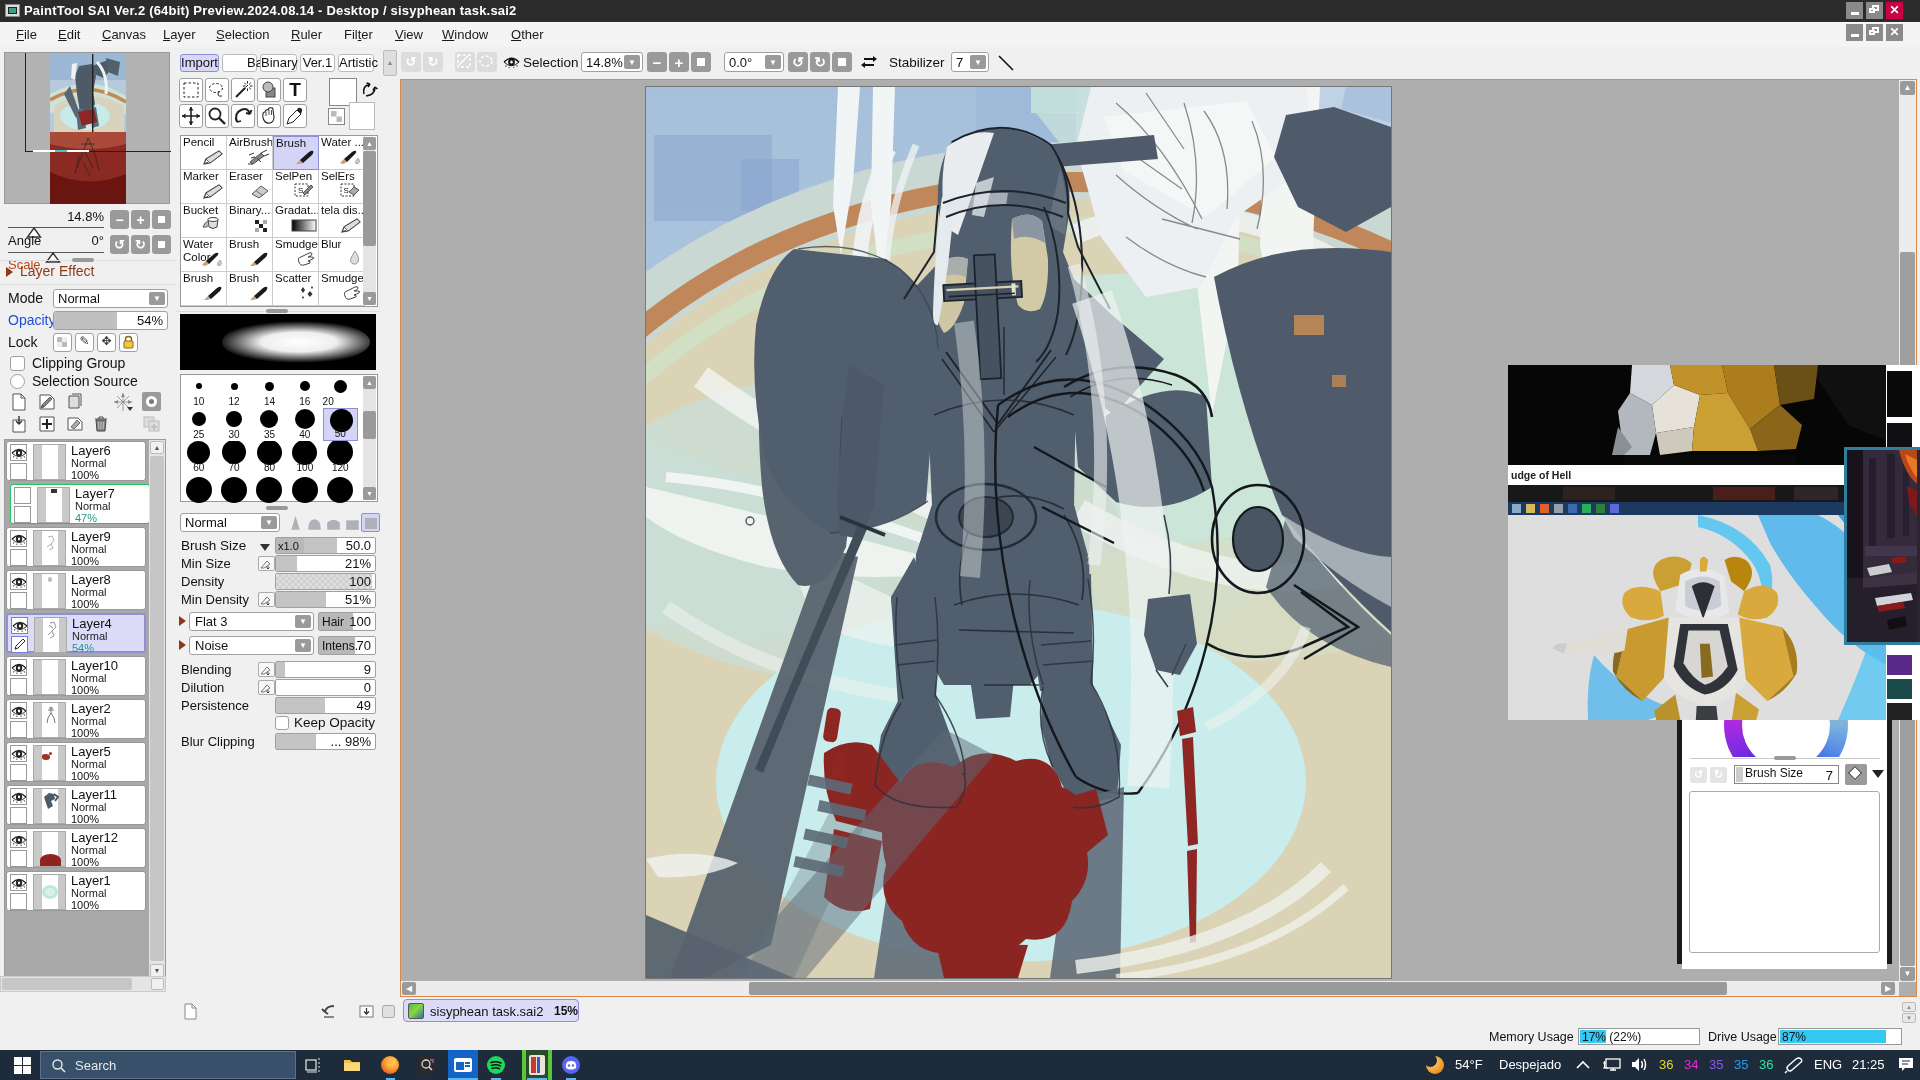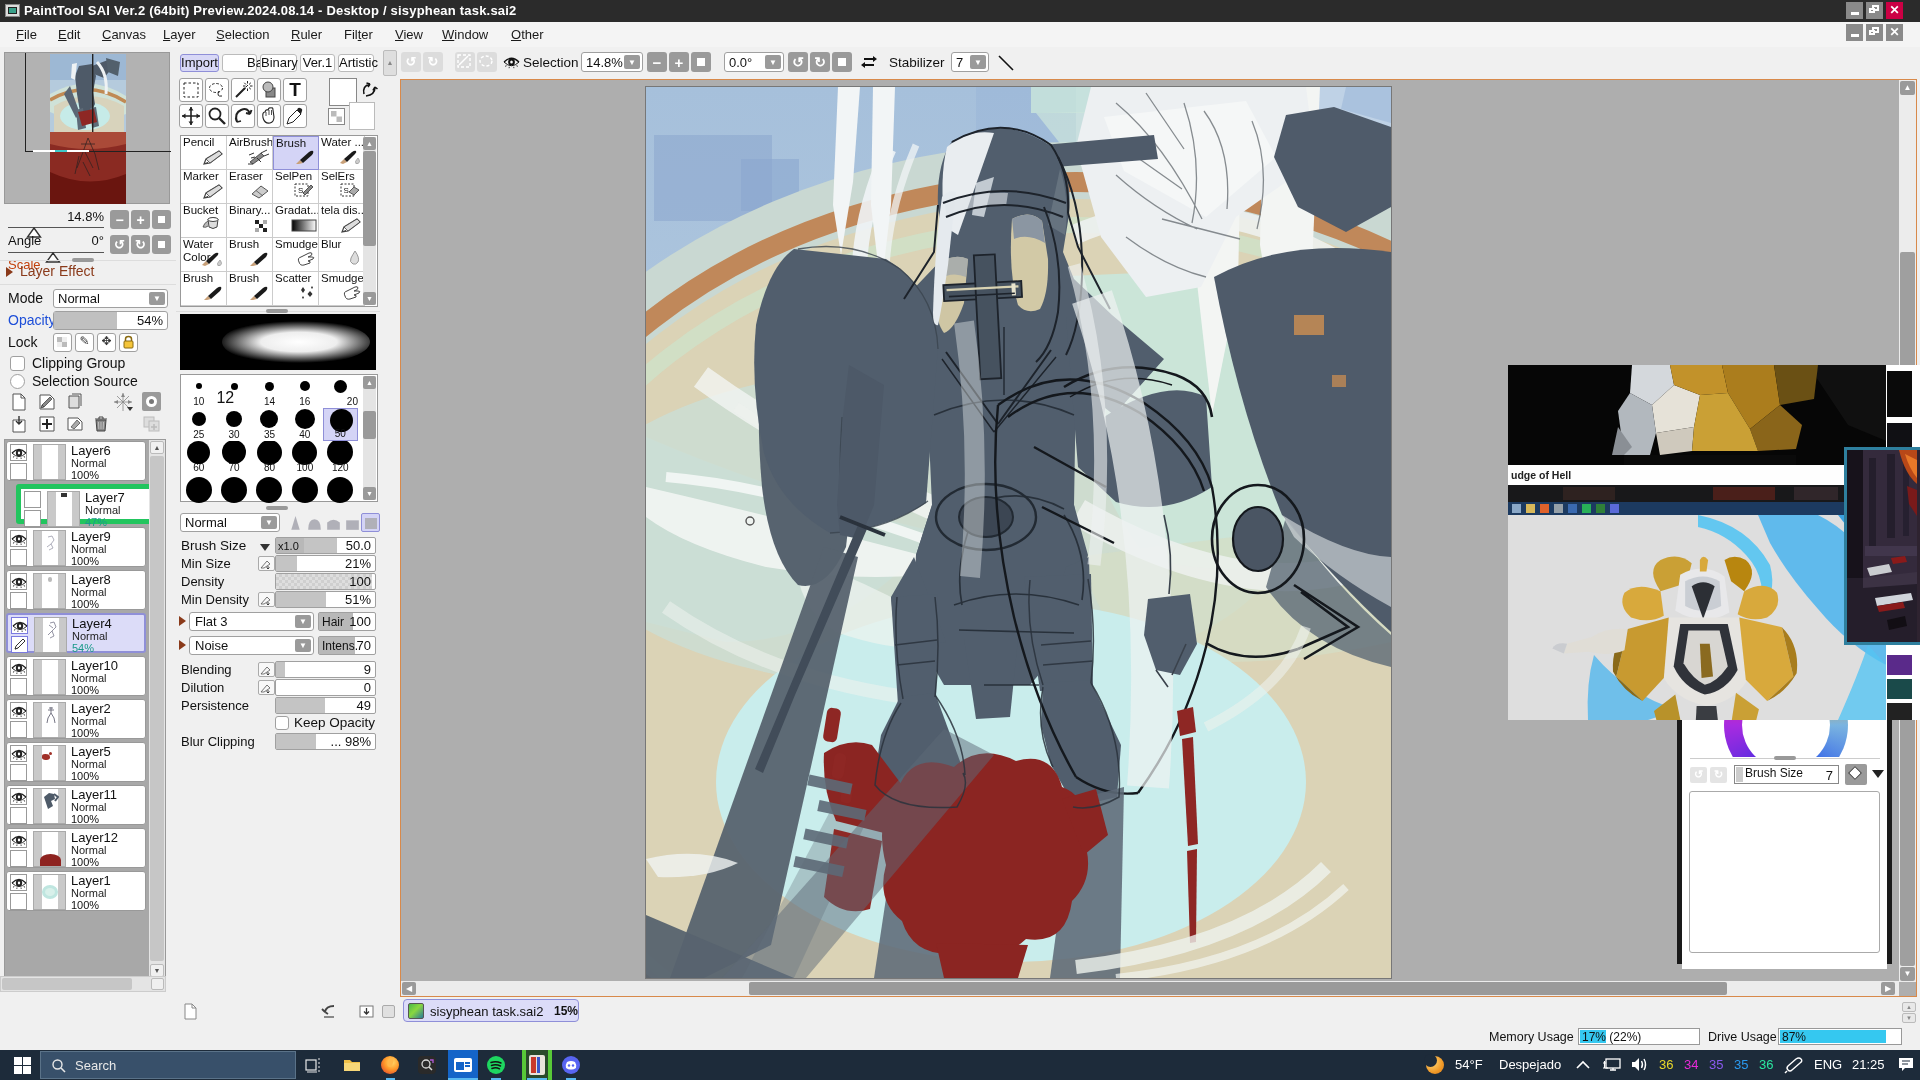--- a/index.html
+++ b/index.html
@@ -199,21 +199,21 @@
             </svg></div>
 <div style="position:absolute;left:3px;top:21px;width:17px;height:17px;background:#fff;border:1px solid #999;text-align:center;"></div>
 <div style="position:absolute;left:26px;top:2px;width:33px;height:36px;background:#fff;border:1px solid #aaa;overflow:hidden;">
             <div style="position:absolute;left:0;top:0;width:8px;height:36px;background:#c9c9c9;"></div>
             <div style="position:absolute;right:0;top:0;width:7px;height:36px;background:#c9c9c9;"></div>
           </div>
 <div style="position:absolute;left:64px;top:1px;font-size:13px;color:#111;">Layer6</div>
 <div style="position:absolute;left:64px;top:15px;font-size:11px;color:#222;">Normal</div>
 <div style="position:absolute;left:64px;top:27px;font-size:11px;color:#111;">100%</div>
 </div>
-        <div style="position:absolute;left:12px;top:45px;width:140px;height:40px;background:#fff;border:5px solid #22c55e;border-radius:3px;">
+        <div style="position:absolute;left:6px;top:45px;width:140px;height:40px;background:#fff;border:1px solid #22c55e;border-radius:3px;">
 <div style="position:absolute;left:3px;top:2px;width:17px;height:17px;background:#fff;border:1px solid #999;text-align:center;"></div>
 <div style="position:absolute;left:3px;top:21px;width:17px;height:17px;background:#fff;border:1px solid #999;text-align:center;"></div>
 <div style="position:absolute;left:26px;top:2px;width:33px;height:36px;background:#fff;border:1px solid #aaa;overflow:hidden;">
             <div style="position:absolute;left:0;top:0;width:8px;height:36px;background:#c9c9c9;"></div>
             <div style="position:absolute;right:0;top:0;width:7px;height:36px;background:#c9c9c9;"></div>
             <div style="position:absolute;left:13px;top:1px;width:6px;height:4px;background:#333;"></div>
           </div>
 <div style="position:absolute;left:64px;top:1px;font-size:13px;color:#111;">Layer7</div>
 <div style="position:absolute;left:64px;top:15px;font-size:11px;color:#222;">Normal</div>
 <div style="position:absolute;left:64px;top:27px;font-size:11px;color:#1a9a8a;">47%</div>
@@ -630,33 +630,33 @@
    <div style="position:absolute;left:42px;top:5px;width:148px;height:46px;background:radial-gradient(ellipse 56% 46% at 52% 50%, #fff 0%, #eee 46%, #555 80%, #000 99%);border-radius:50%;"></div>
  </div>
 
  <div class="abs" style="left:4px;top:327px;width:198px;height:128px;background:#fff;border:1px solid #999;" id="sizes">
         <div style="position:absolute;left:0.0px;top:0px;width:35.4px;height:33px;overflow:hidden;">
           <div style="position:absolute;left:14.7px;top:8.0px;width:6px;height:6px;background:#000;border-radius:50%;"></div>
           <div style="position:absolute;left:0;bottom:1px;width:100%;text-align:center;font-size:10px;color:#111;">10</div>
         </div>
         <div style="position:absolute;left:35.4px;top:0px;width:35.4px;height:33px;overflow:hidden;">
           <div style="position:absolute;left:14.2px;top:7.5px;width:7px;height:7px;background:#000;border-radius:50%;"></div>
-          <div style="position:absolute;left:0;bottom:1px;width:100%;text-align:left;font-size:16px;color:#111;">12</div>
+          <div style="position:absolute;left:0;bottom:1px;width:100%;text-align:center;font-size:10px;color:#111;">12</div>
         </div>
         <div style="position:absolute;left:70.8px;top:0px;width:35.4px;height:33px;overflow:hidden;">
           <div style="position:absolute;left:13.2px;top:6.5px;width:9px;height:9px;background:#000;border-radius:50%;"></div>
           <div style="position:absolute;left:0;bottom:1px;width:100%;text-align:center;font-size:10px;color:#111;">14</div>
         </div>
         <div style="position:absolute;left:106.2px;top:0px;width:35.4px;height:33px;overflow:hidden;">
           <div style="position:absolute;left:12.7px;top:6.0px;width:10px;height:10px;background:#000;border-radius:50%;"></div>
           <div style="position:absolute;left:0;bottom:1px;width:100%;text-align:center;font-size:10px;color:#111;">16</div>
         </div>
         <div style="position:absolute;left:141.6px;top:0px;width:35.4px;height:33px;overflow:hidden;">
           <div style="position:absolute;left:11.2px;top:4.5px;width:13px;height:13px;background:#000;border-radius:50%;"></div>
-          <div style="position:absolute;left:0;bottom:1px;width:100%;text-align:right;font-size:10px;color:#111;">20</div>
+          <div style="position:absolute;left:0;bottom:1px;width:100%;text-align:left;font-size:10px;color:#111;">20</div>
         </div>
         <div style="position:absolute;left:0.0px;top:33px;width:35.4px;height:33px;overflow:hidden;">
           <div style="position:absolute;left:10.7px;top:4.0px;width:14px;height:14px;background:#000;border-radius:50%;"></div>
           <div style="position:absolute;left:0;bottom:1px;width:100%;text-align:center;font-size:10px;color:#111;">25</div>
         </div>
         <div style="position:absolute;left:35.4px;top:33px;width:35.4px;height:33px;overflow:hidden;">
           <div style="position:absolute;left:9.7px;top:3.0px;width:16px;height:16px;background:#000;border-radius:50%;"></div>
           <div style="position:absolute;left:0;bottom:1px;width:100%;text-align:center;font-size:10px;color:#111;">30</div>
         </div>
         <div style="position:absolute;left:70.8px;top:33px;width:35.4px;height:33px;overflow:hidden;">

